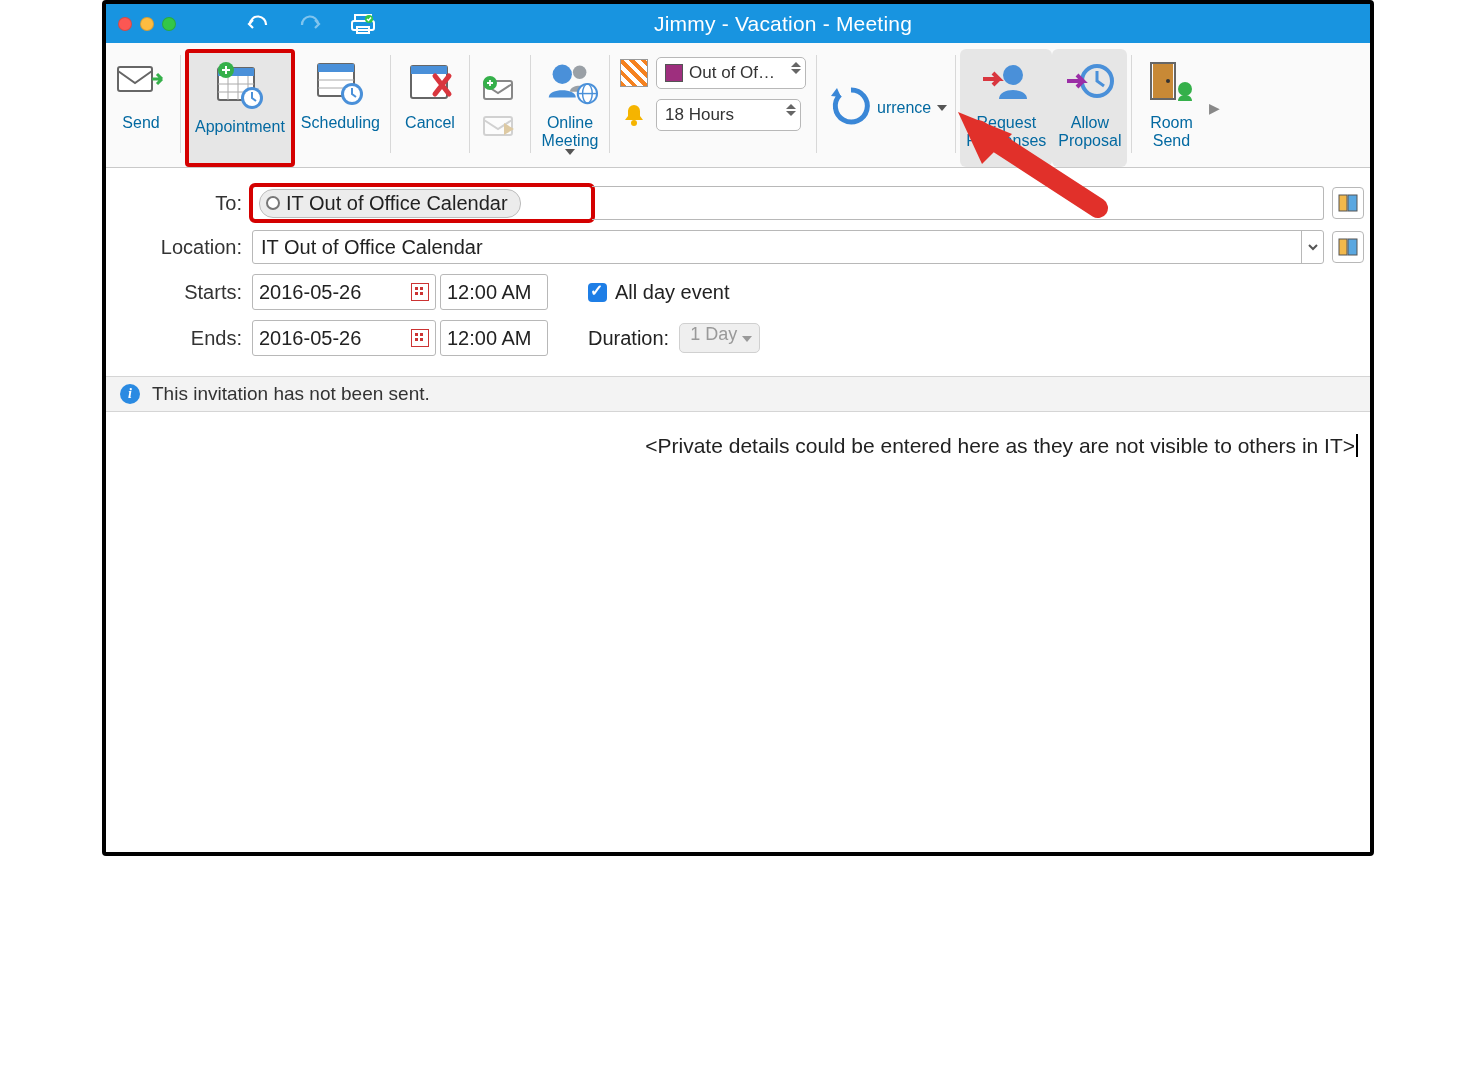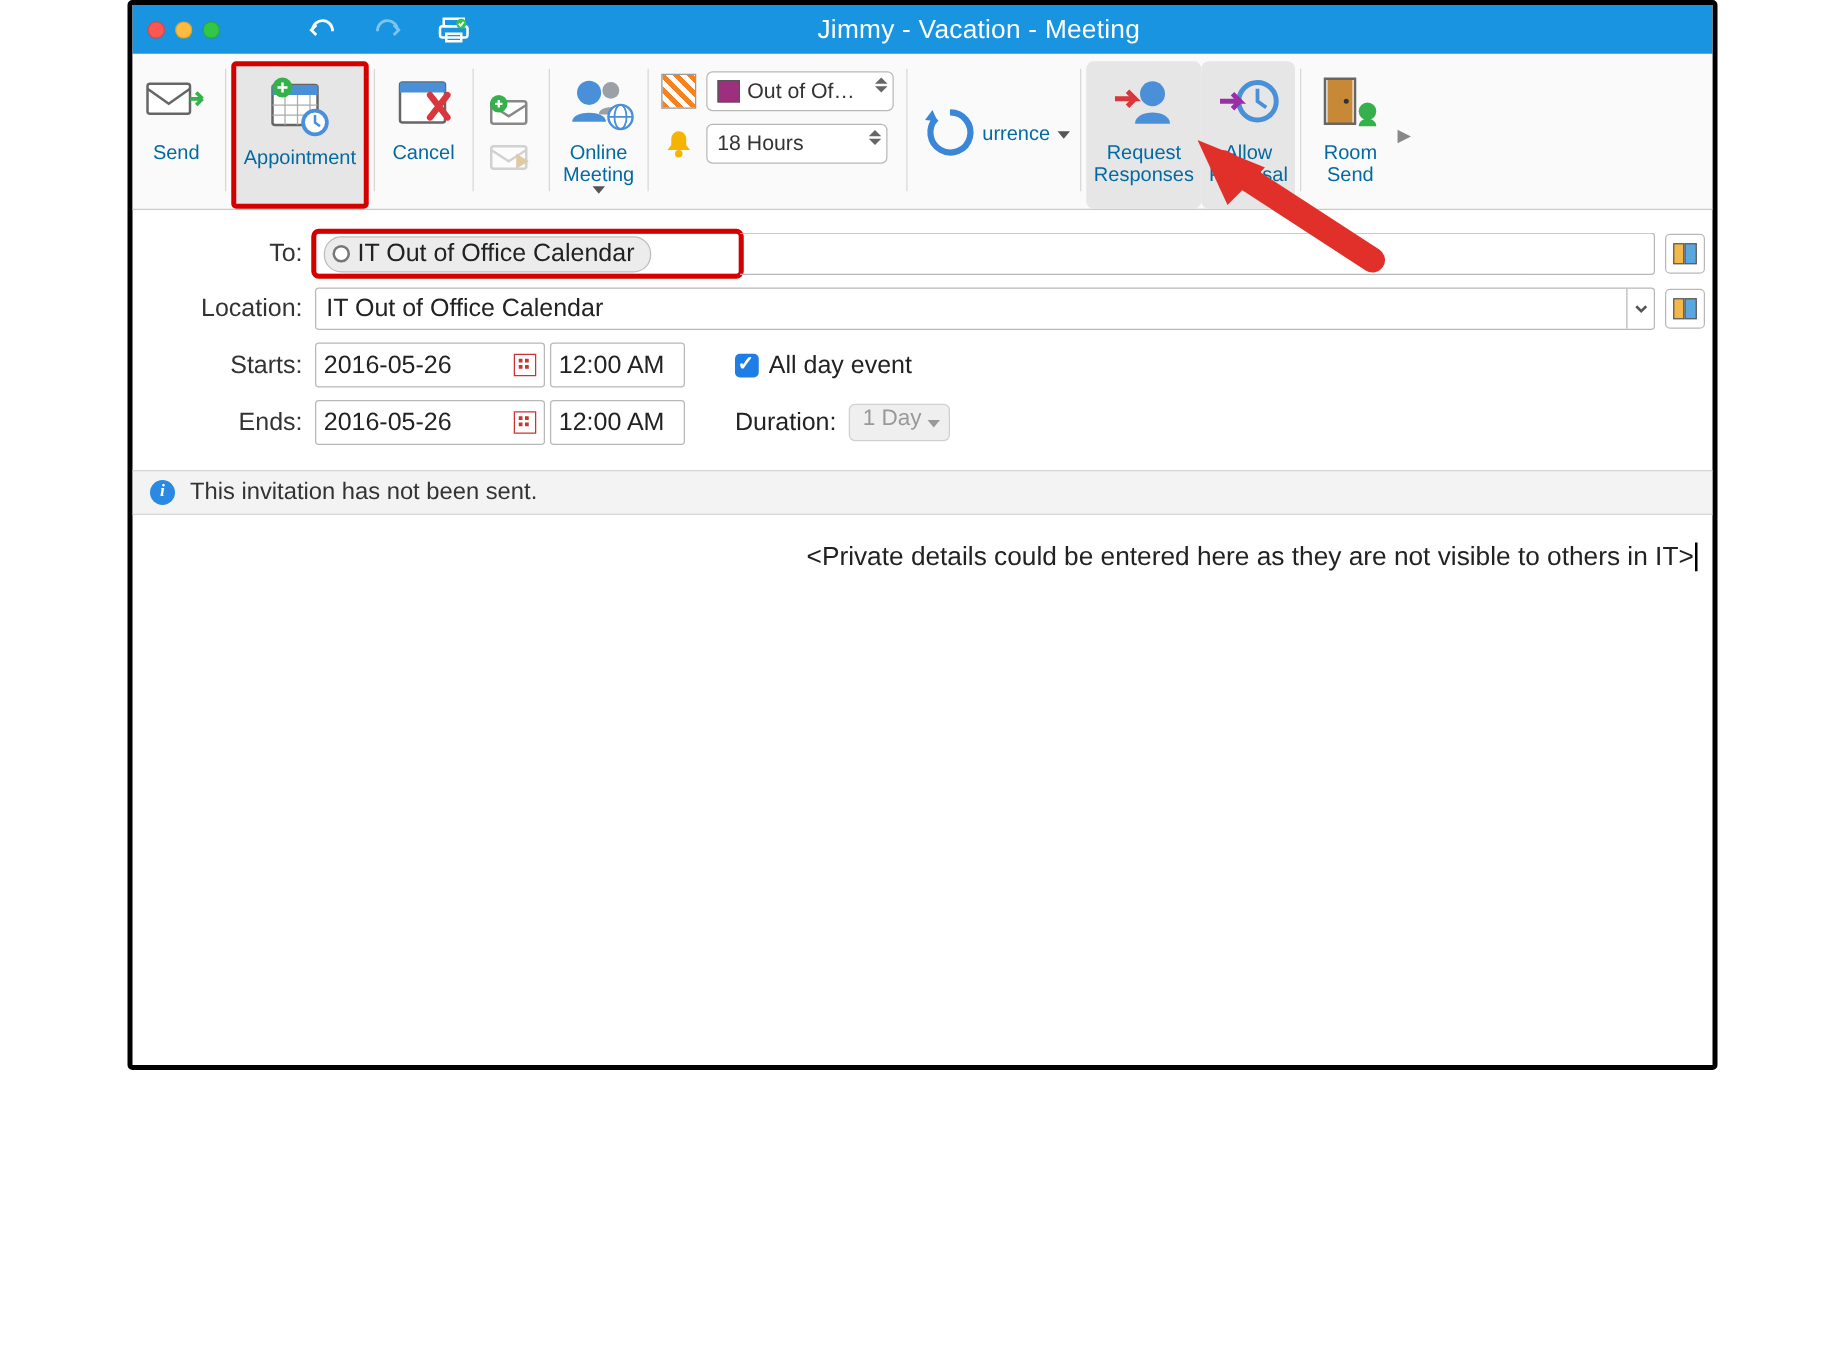--- a/index.html
+++ b/index.html
@@ -137,20 +137,34 @@
           <circle cx="14" cy="10" r="8" fill="#35b04a"></circle>
             <path d="M10 10h8M14 6v8" stroke="#fff" stroke-width="2"></path>
           <circle cx="40" cy="38" r="11" fill="#4a90d9"></circle>
             <circle cx="40" cy="38" r="8" fill="#fff"></circle>
             <path d="M40 32v6l4 3" stroke="#4a90d9" stroke-width="2" fill="none"></path>
         </svg>
       </div>
       <div class="lbl">Appointment</div>
     </div>
 
+    <div class="rbtn">
+      <div class="icobox">
+        <svg width="56" height="50" viewBox="0 0 56 50">
+          <rect x="6" y="8" width="36" height="32" rx="2" fill="#fff" stroke="#666" stroke-width="2"></rect>
+          <rect x="6" y="8" width="36" height="8" fill="#4a90d9"></rect>
+          <line x1="6" y1="24" x2="42" y2="24" stroke="#aaa"></line>
+            <line x1="6" y1="32" x2="42" y2="32" stroke="#aaa"></line>
+          <circle cx="40" cy="38" r="11" fill="#4a90d9"></circle>
+            <circle cx="40" cy="38" r="8" fill="#fff"></circle>
+            <path d="M40 32v6l4 3" stroke="#4a90d9" stroke-width="2" fill="none"></path>
+        </svg>
+      </div>
+      <div class="lbl">Scheduling</div>
+    </div>
     <div class="divider"></div>
 
     <div class="rbtn">
       <div class="icobox">
         <svg width="50" height="46" viewBox="0 0 50 46">
           <rect x="6" y="8" width="36" height="32" rx="2" fill="#fff" stroke="#666" stroke-width="2"></rect>
           <rect x="6" y="8" width="36" height="8" fill="#4a90d9"></rect>
           <path d="M30 18l14 18M44 18l-14 18" stroke="#d9363e" stroke-width="5" stroke-linecap="round"></path>
         </svg>
       </div>

